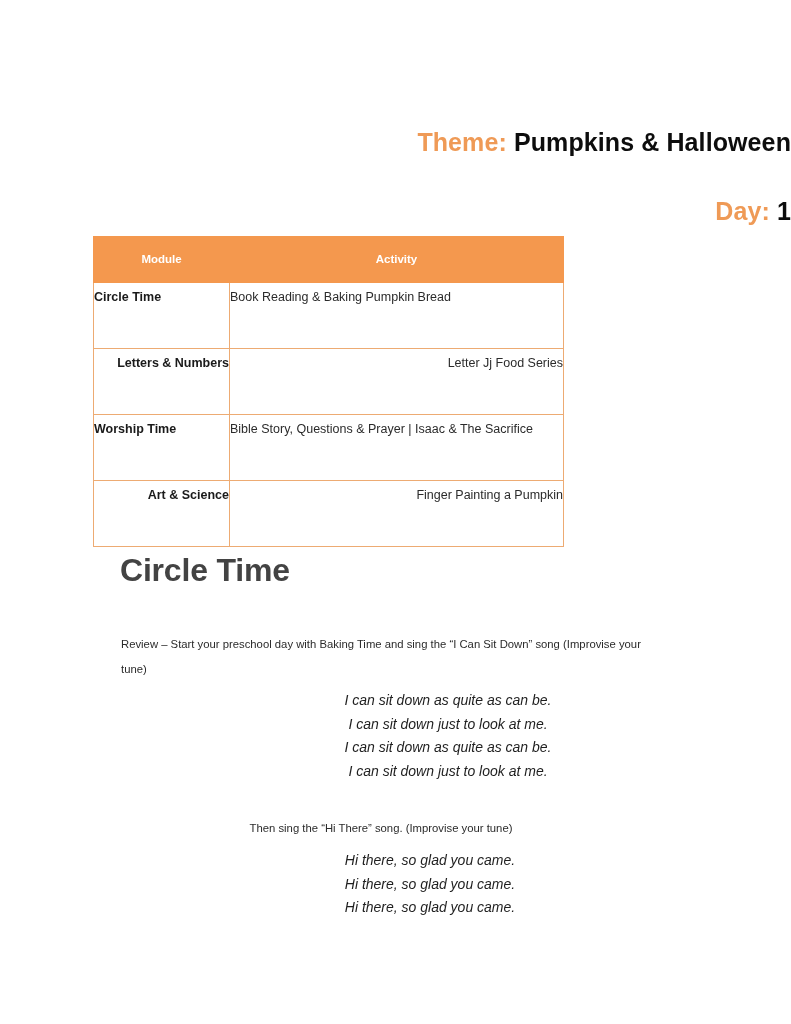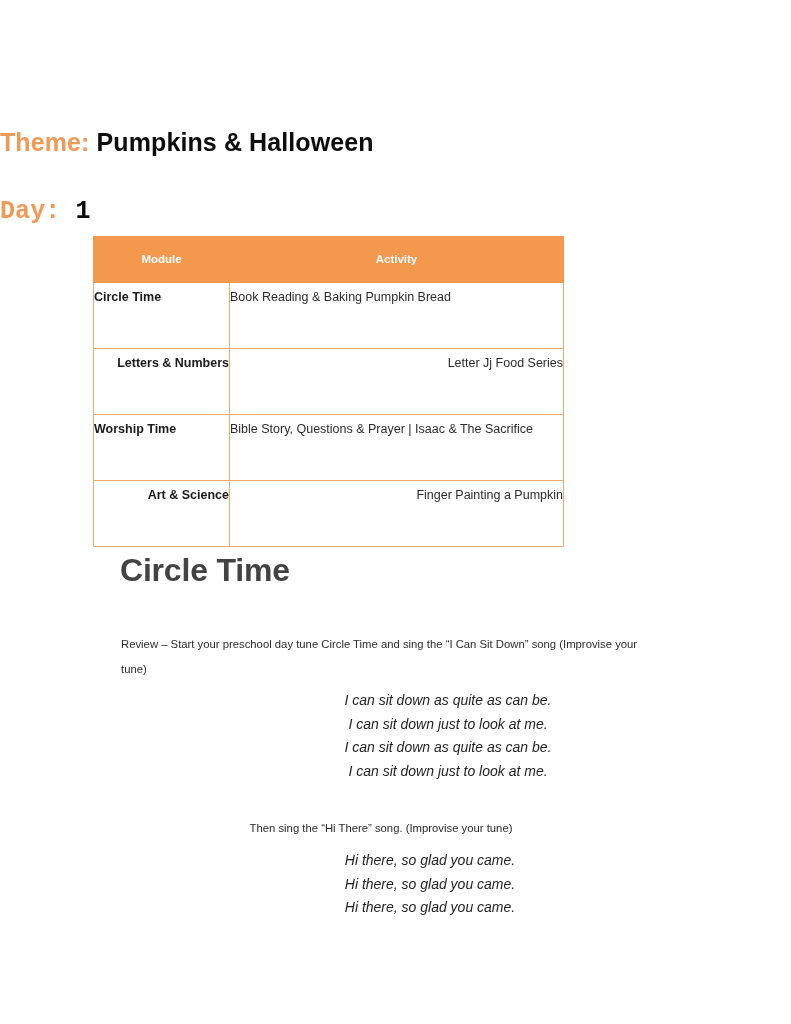--- a/index.html
+++ b/index.html
@@ -20,28 +20,28 @@
     position: absolute;
     inset: 0;
     background: #ffffff;
   }
 
   
   .title-line {
     position: absolute;
     left: 0;
     width: 791px;
-    text-align: left;
+    text-align: right;
     font-size: 25px;
     font-weight: bold;
     letter-spacing: 0.1px;
     white-space: nowrap;
   }
   .title-theme { top: 128px; }
-  .title-day   { top: 197px; font-family: Liberation Mono, monospace; }
+  .title-day   { top: 197px; }
 
   .label-orange {
     color: #ef9a56;
   }
   .value-black {
     color: #0d0d0d;
   }
 
   
   .schedule-table {
@@ -174,21 +174,21 @@
       </tr>
       <tr class="row-h-2">
         <td class="cell-module">Art &amp; Science</td>
         <td class="cell-activity">Finger Painting a Pumpkin</td>
       </tr>
     </tbody>
   </table>
 
   <div class="section-heading">Circle Time</div>
 
-  <div class="body-par par-review">Review – Start your preschool day tune Circle Time and sing the “I Can Sit Down” song (Improvise your tune)</div>
+  <div class="body-par par-review">Review – Start your preschool day with Baking Time and sing the “I Can Sit Down” song (Improvise your tune)</div>
 
   <div class="lyric-block lyrics-1">
     <div class="lyric-line">I can sit down as quite as can be.</div>
     <div class="lyric-line">I can sit down just to look at me.</div>
     <div class="lyric-line">I can sit down as quite as can be.</div>
     <div class="lyric-line">I can sit down just to look at me.</div>
   </div>
 
   <div class="body-par par-then">Then sing the “Hi There” song. (Improvise your tune)</div>
 

